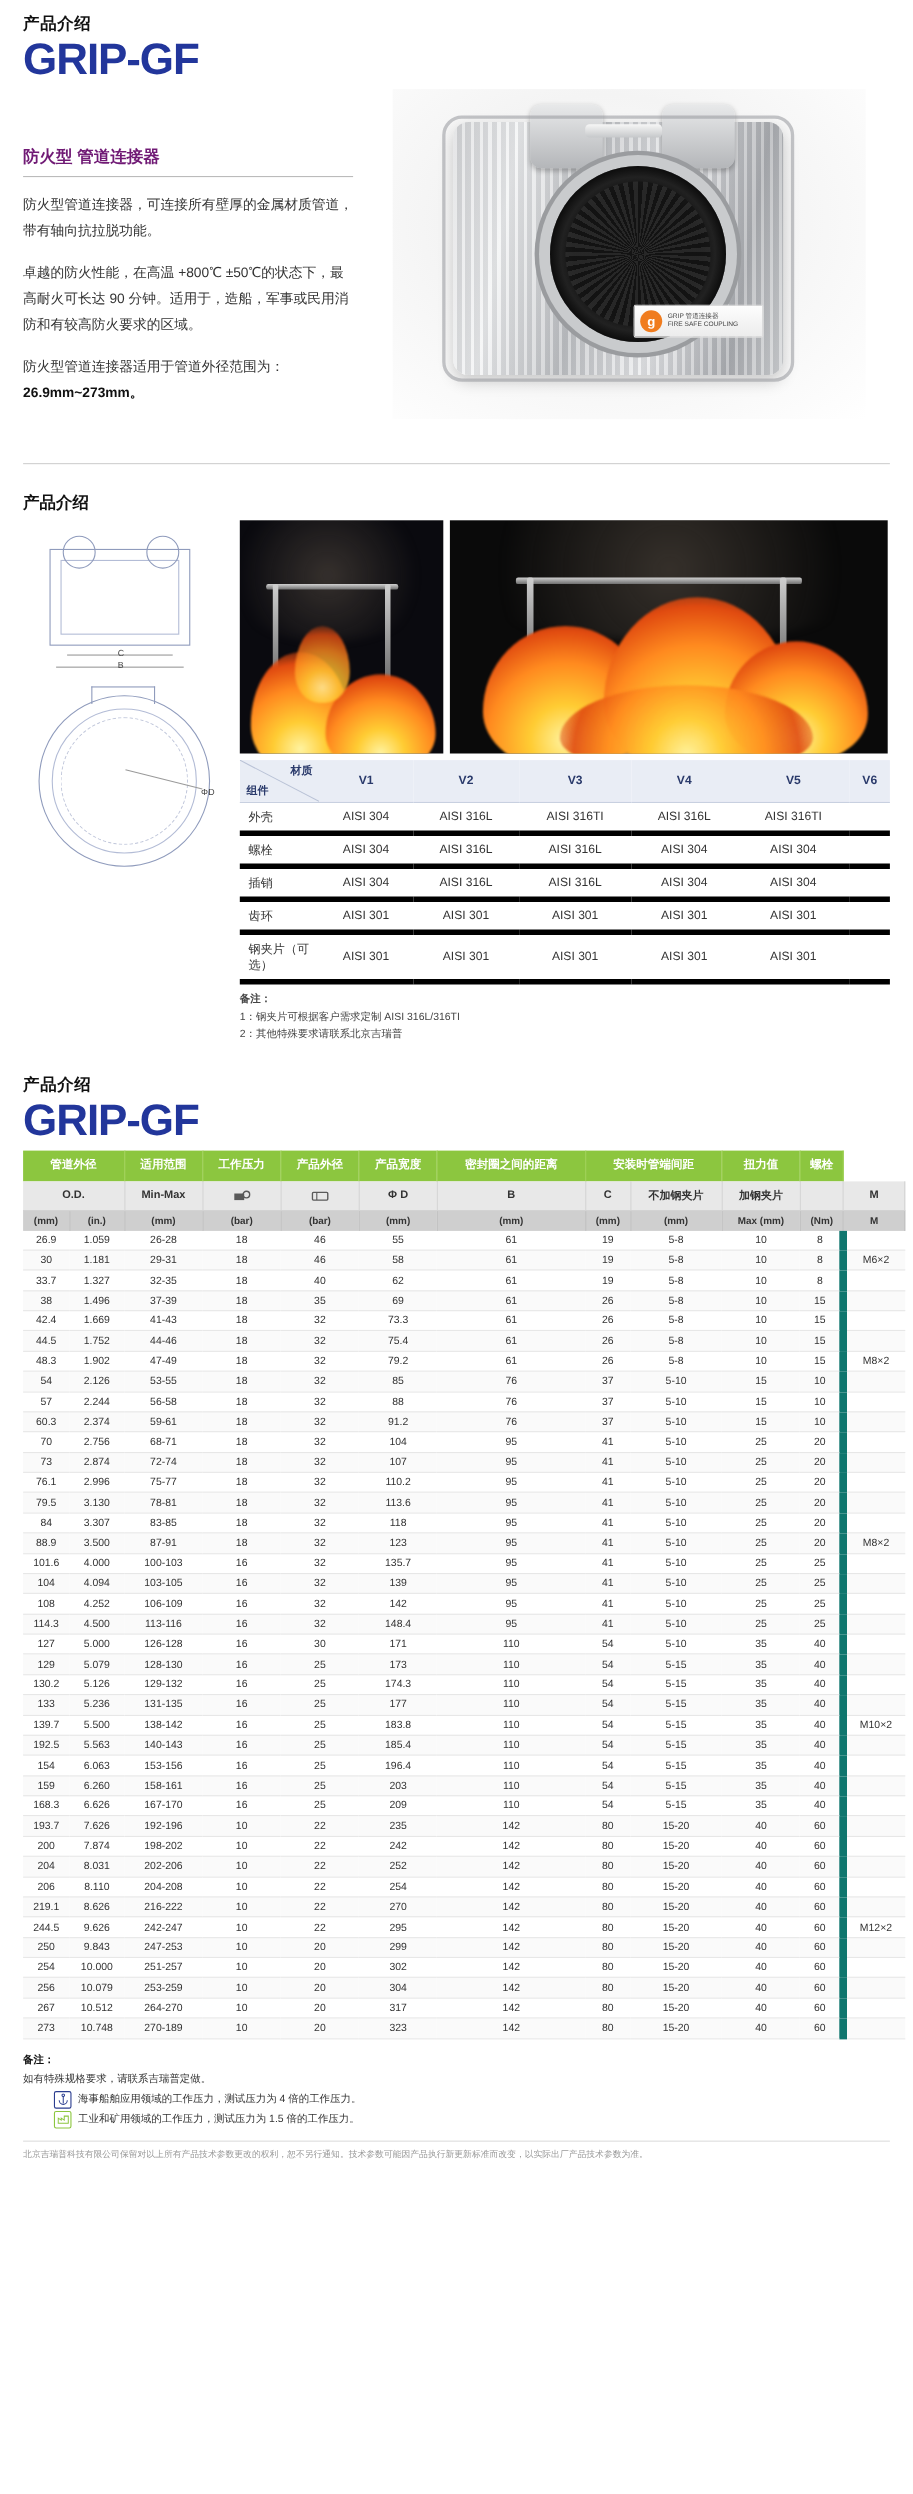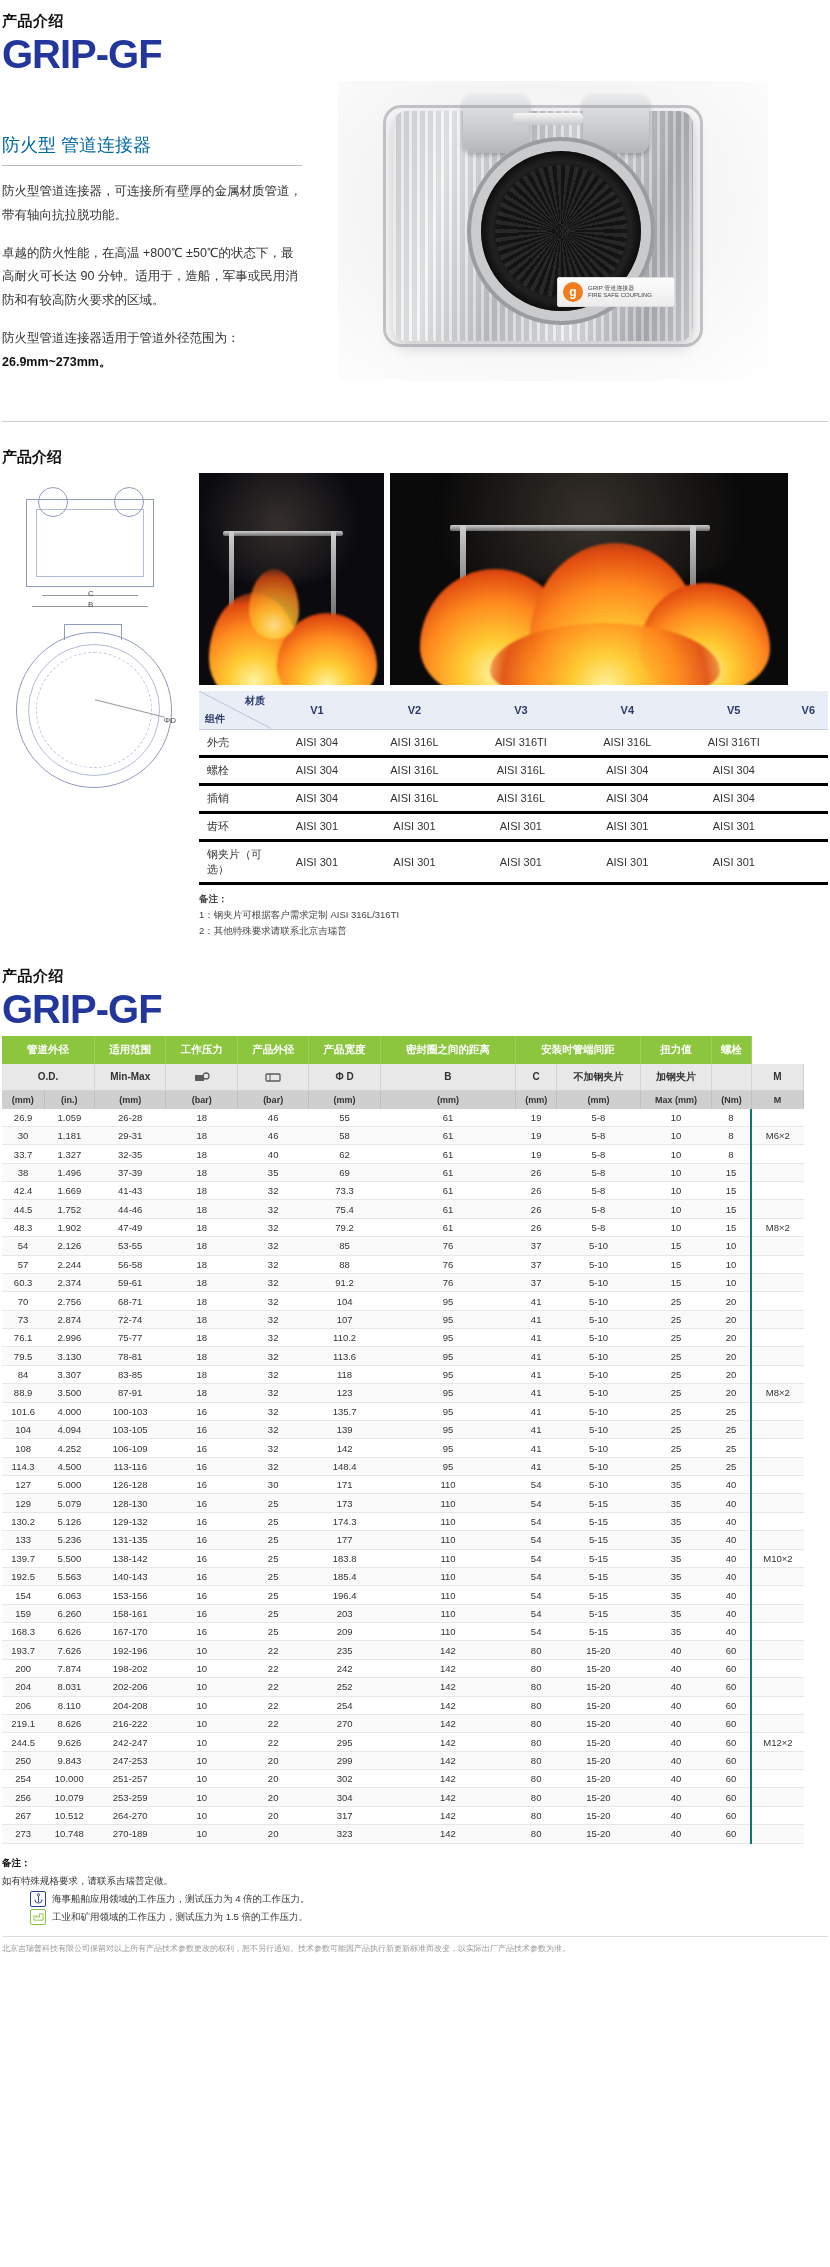--- a/index.html
+++ b/index.html
@@ -7,21 +7,21 @@
   body {
     width: 830px;
     font-family: "Liberation Sans", sans-serif;
     background: #ffffff;
     color: #222;
     -webkit-font-smoothing: antialiased;
   }
   .page { width: 830px; position: relative; padding: 0; }
 
   
-  .sec { padding: 0 2px; }
+  .sec { padding: 0 21px; }
   .sec-label {
     font-size: 15px;
     color: #111;
     font-weight: bold;
     letter-spacing: 0.5px;
     margin: 12px 0 2px 0;
   }
   .brand {
     font-size: 40px;
     font-weight: bold;
@@ -30,21 +30,21 @@
     line-height: 1.05;
     margin: 0 0 6px 0;
   }
   .hr-thin { border: none; border-top: 1px solid #cfcfcf; margin: 10px 0 0 0; }
 
   .top-wrap { display: flex; align-items: flex-start; gap: 10px; }
   .top-left { width: 320px; padding-top: 6px; }
   .top-right { flex: 1; position: relative; height: 330px; }
 
   .prod-title {
-    font-size: 18px; font-weight: normal; color: #0369a1; margin: 46px 0 0 0;
+    font-size: 15px; font-weight: bold; color: #701a75; margin: 46px 0 0 0;
   }
   .title-rule { border-top: 1px solid #bbb; margin: 8px 0 14px 0; width: 300px;}
   .body-text {
     font-size: 12.5px; line-height: 1.9; color: #333; width: 300px;
   }
   .body-text p { margin: 0 0 14px 0; }
   .body-text .bold { font-weight: bold; color: #111; }
 
   
   .clamp-photo {
@@ -164,21 +164,21 @@
     filter: blur(4px);
   }
   .rig {
     position:absolute; background: linear-gradient(180deg,#cfcfcf,#6e6e6e);
     border-radius: 2px;
   }
 
   
   .mat-table { width: 100%; border-collapse: collapse; margin-top: 6px; font-size: 11px; }
   .mat-table th, .mat-table td {
-    border-bottom: 3px solid #000000; padding: 5px 4px; text-align: center; color:#333;
+    border-bottom: 5px solid #000000; padding: 5px 4px; text-align: center; color:#333;
   }
   .mat-table thead th {
     background: #e9edf5; color:#2a3a6b; font-weight: bold; border-bottom: 1px solid #c8d0e0;
   }
   .mat-table td.first, .mat-table th.first { text-align: left; padding-left: 8px; width: 72px;}
   .mat-corner { position: relative; }
   .mat-corner .mtop { position:absolute; right:6px; top:3px; font-size:10px; }
   .mat-corner .mbot { position:absolute; left:6px; bottom:3px; font-size:10px; }
   .mat-corner .mdiag { position:absolute; left:0; top:0; width:100%; height:100%; }
   .notes { font-size: 9.5px; color:#444; line-height:1.7; margin-top: 6px; }
@@ -196,21 +196,21 @@
     border-right: 1px solid #d3d3d3; border-bottom: 1px solid #d3d3d3;
   }
   .spec-table thead tr.h3 th {
     background: #cfcfcf; color:#333; font-size: 9px; padding: 4px 2px;
     border-right: 1px solid #c0c0c0;
   }
   .spec-table tbody td {
     padding: 3.2px 2px; border-bottom: 1px solid #e7e7e7; color:#333;
   }
   .spec-table tbody tr:nth-child(even) td { background: #fafafa; }
-  .spec-table tbody td.bolt { border-left: 2px solid #0f766e; }
+  .spec-table tbody td.bolt { border-left: 7px solid #0f766e; }
   .icon-cell svg { vertical-align: middle; }
 
   .footnote { margin-top: 10px; font-size: 9.5px; color:#333; line-height: 1.9; }
   .footnote .ft-title { font-weight: bold; color:#111; }
   .foot-line { display:flex; align-items:center; gap:6px;margin-left:28px; }
   .fbox {
     width: 16px; height: 16px; border: 1px solid #8cc63f; border-radius: 2px;
     display:inline-flex; align-items:center; justify-content:center; flex: 0 0 auto;
   }
   .fbox.blue { border-color:#2b3d8f; }

